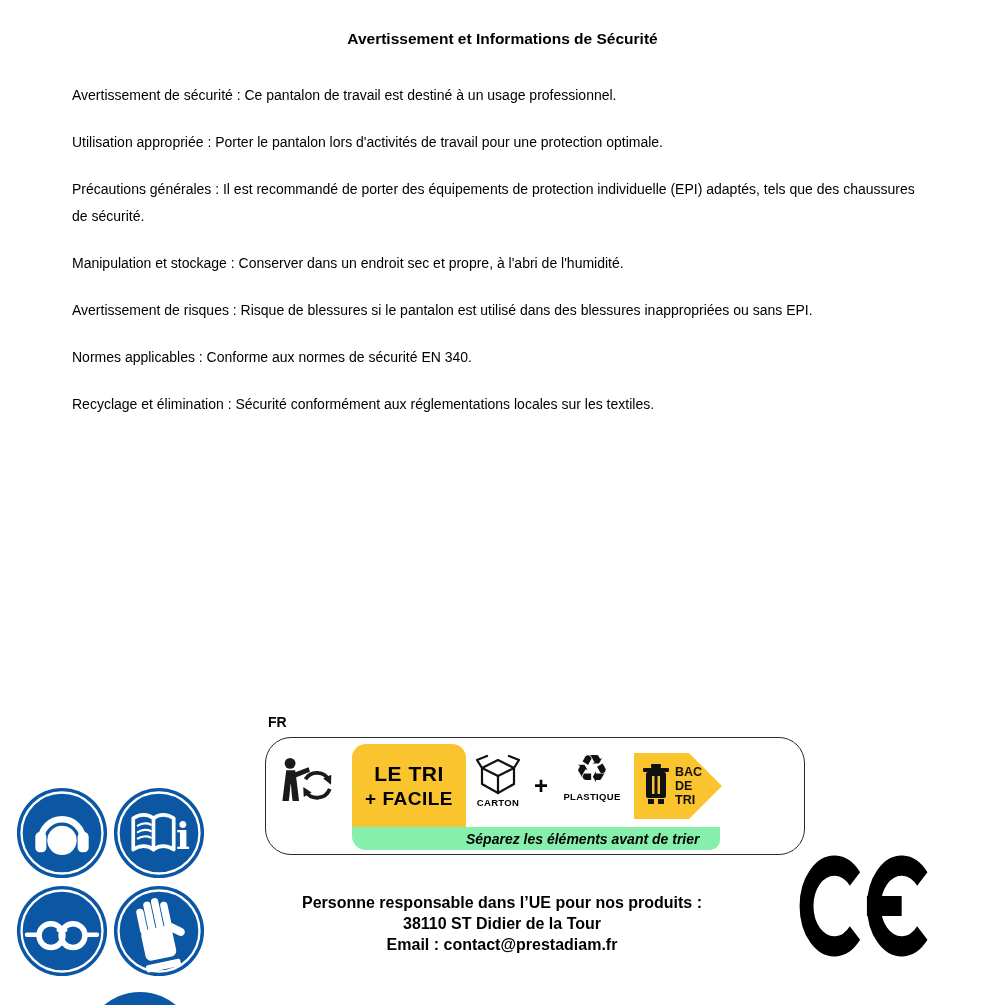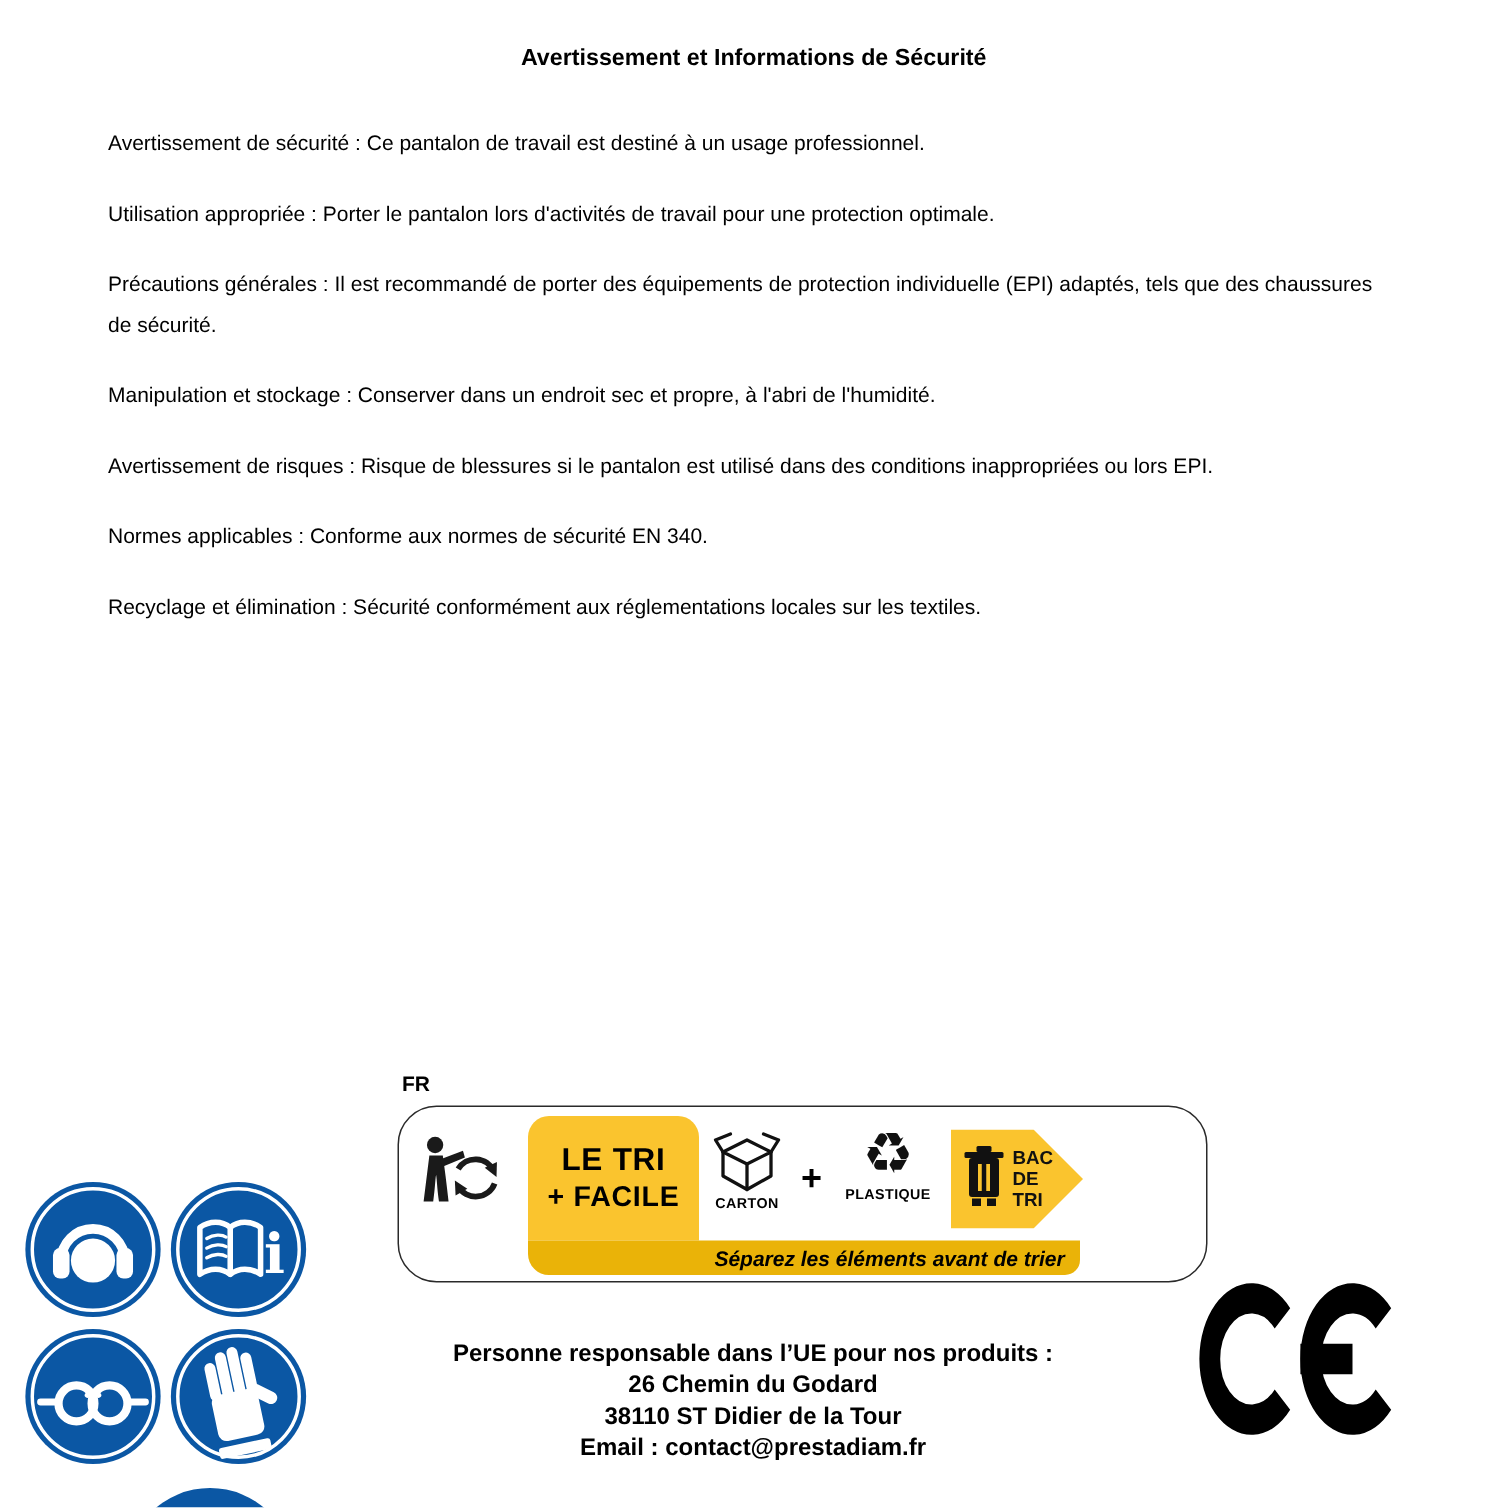--- a/index.html
+++ b/index.html
@@ -24,22 +24,22 @@
   .fr-tag { position:absolute; left:268px; top:714px; font-size:14px; font-weight:bold; }
   .tri-label { position:absolute; left:265px; top:737px; width:540px; height:118px;
                background:#fff; border:1.6px solid #2a2a2a; border-radius:26px; }
   .triman { position:absolute; left:10px; top:6px; width:64px; height:86px; }
   .tri-yellow-block { position:absolute; left:86px; top:6px; width:114px; height:83px;
                background:#fac42e; border-radius:14px 14px 0 0;
                display:flex; flex-direction:column; align-items:center; justify-content:center; }
   .tri-line1 { font-size:21px; font-weight:bold; letter-spacing:.5px; }
   .tri-line2 { font-size:19px; font-weight:bold; letter-spacing:.5px; margin-top:2px; }
   .tri-strip { position:absolute; left:86px; top:89px; width:368px; height:23px;
-               background:#eab308; border-radius:0 0 10px 14px;
-               display:flex; align-items:center; justify-content:center; padding-left:114px; }
+               background:#86efac; border-radius:0 0 10px 14px;
+               display:flex; align-items:center; padding-left:114px; }
   .tri-instruction { font-size:14px; font-weight:bold; font-style:italic; white-space:nowrap; }
   .mat-group { position:absolute; text-align:center; }
   .mat-label { font-size:9.5px; font-weight:bold; letter-spacing:.3px; margin-top:1px; }
   .mat-plus { position:absolute; left:262px; top:34px; width:26px; text-align:center;
               font-size:24px; font-weight:bold; }
   .recycle-glyph { font-family:"DejaVu Sans", sans-serif; font-size:38px; line-height:42px; color:#111; }
   .pennant { position:absolute; left:368px; top:15px; width:88px; height:66px; }
 
   
   .resp-block { position:absolute; left:252px; top:892px; width:500px; text-align:center;
@@ -52,21 +52,21 @@
 
 <div class="page">
 
   <div class="doc-title">Avertissement et Informations de Sécurité</div>
 
   <div class="body-text">
     <p>Avertissement de sécurité : Ce pantalon de travail est destiné à un usage professionnel.</p>
     <p>Utilisation appropriée : Porter le pantalon lors d'activités de travail pour une protection optimale.</p>
     <p>Précautions générales : Il est recommandé de porter des équipements de protection individuelle (EPI) adaptés, tels que des chaussures de sécurité.</p>
     <p>Manipulation et stockage : Conserver dans un endroit sec et propre, à l'abri de l'humidité.</p>
-    <p>Avertissement de risques : Risque de blessures si le pantalon est utilisé dans des conditions inappropriées ou lors EPI.</p>
+    <p>Avertissement de risques : Risque de blessures si le pantalon est utilisé dans des blessures inappropriées ou sans EPI.</p>
     <p>Normes applicables : Conforme aux normes de sécurité EN 340.</p>
     <p>Recyclage et élimination : Sécurité conformément aux réglementations locales sur les textiles.</p>
   </div>
 
   <div class="ppe-sign" style="left:16px; top:787px;">
     <svg viewBox="0 0 100 100">
       <circle cx="50" cy="50" r="49" fill="#0b57a4"></circle>
       <circle cx="50" cy="50" r="44" fill="none" stroke="#fff" stroke-width="2.5"></circle>
       <path d="M27,58 a23,23 0 0 1 46,0" stroke="#fff" stroke-width="7" fill="none"></path>
       <circle cx="50" cy="58" r="16" fill="#fff"></circle>
@@ -183,21 +183,20 @@
       </g>
     </svg>
 
     <div class="tri-strip">
       <span class="tri-instruction">Séparez les éléments avant de trier</span>
     </div>
   </div>
 
   <div class="resp-block">
     <div>Personne responsable dans l’UE pour nos produits :</div>
-    <div>26 Chemin du Godard</div>
     <div>38110 ST Didier de la Tour</div>
     <div>Email : contact@prestadiam.fr</div>
   </div>
 
   <svg class="ce-mark" viewBox="0 0 262 144" preserveAspectRatio="none" aria-label="CE">
     <g stroke="#000" stroke-width="26" fill="none">
       <path d="M 106.6,37.2 A 52,52 0 1 0 106.6,106.8"></path>
       <path d="M 232.6,37.2 A 52,52 0 1 0 232.6,106.8"></path>
       <path d="M 129,72 L 194,72"></path>
     </g>

